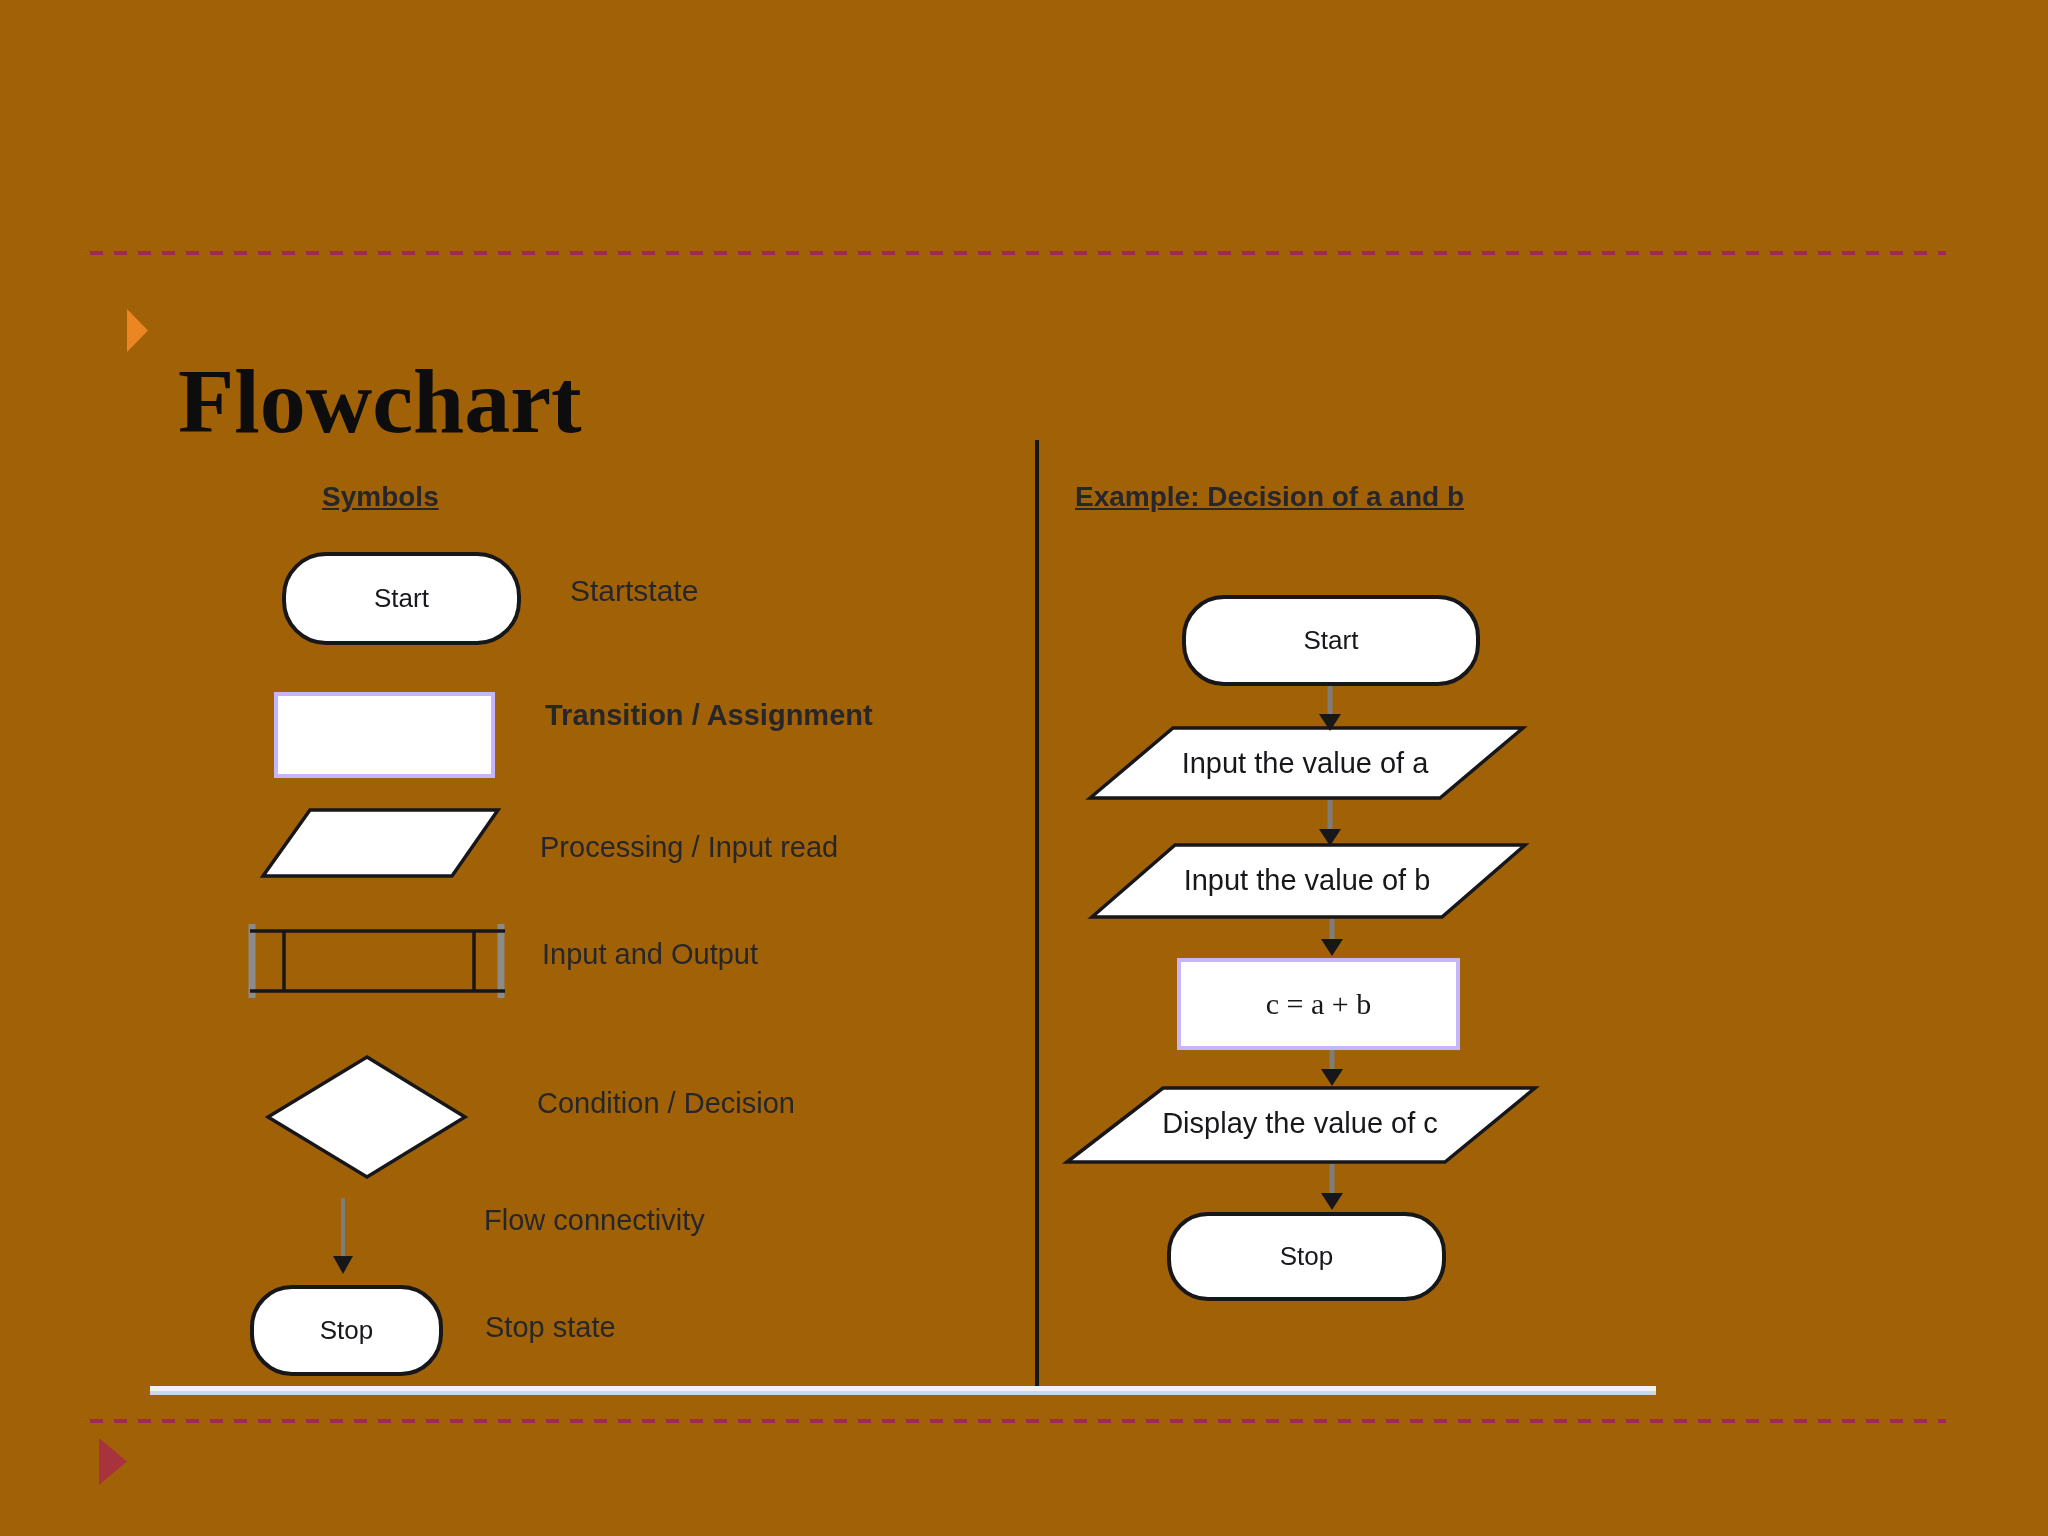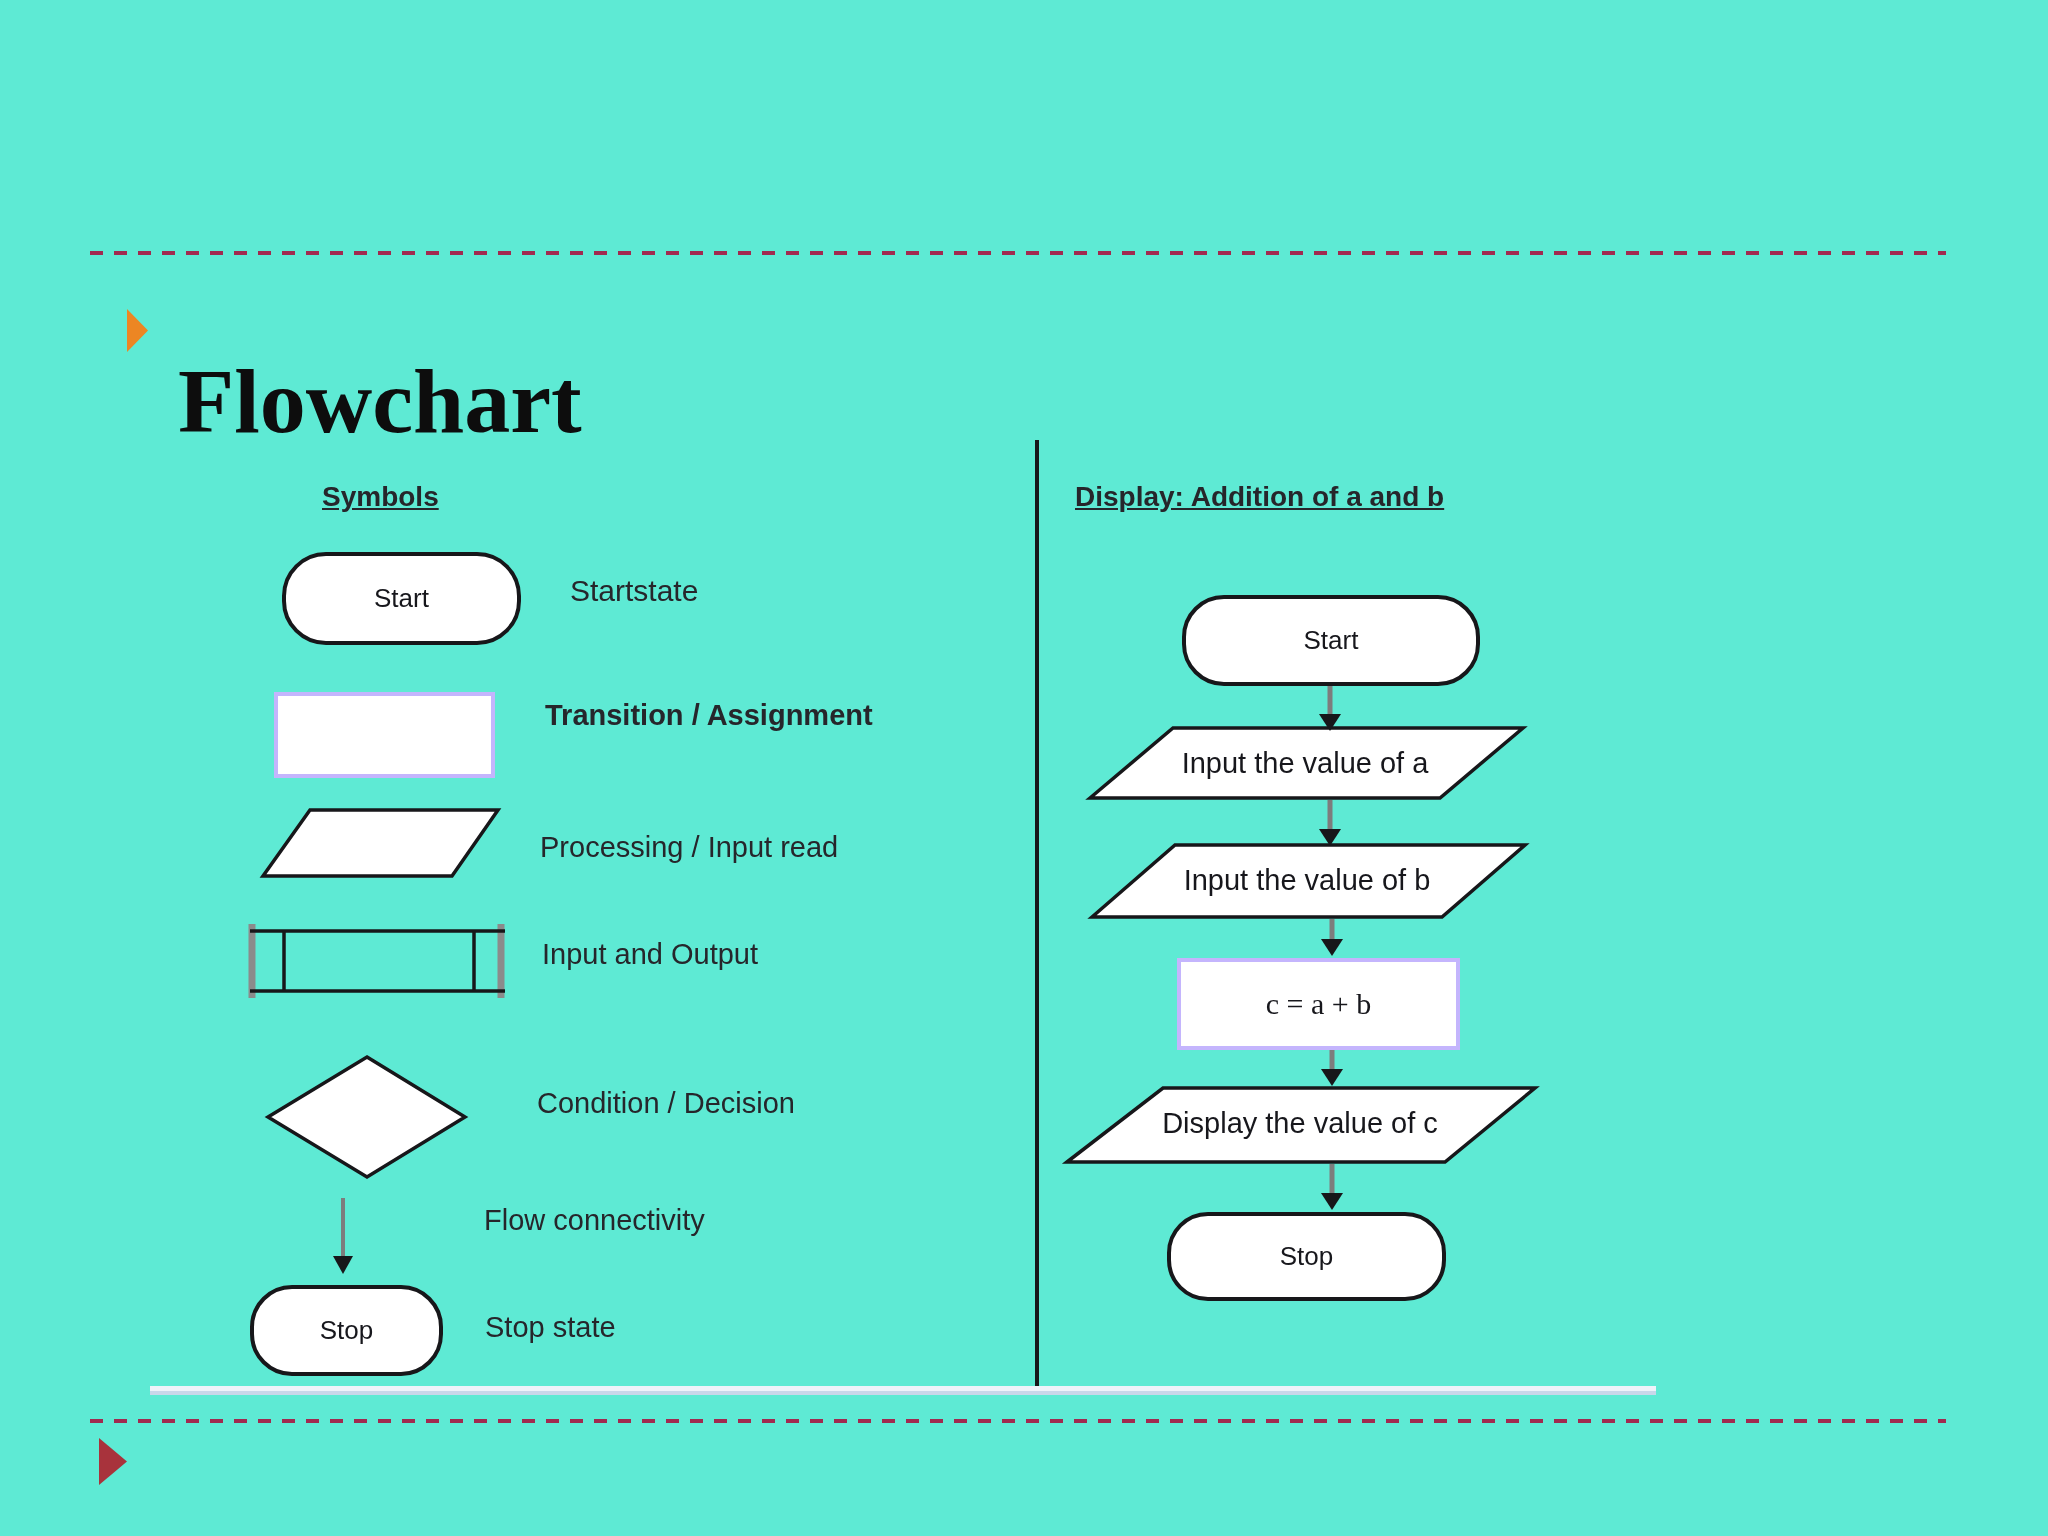--- a/index.html
+++ b/index.html
@@ -1,17 +1,17 @@
 <!DOCTYPE html>
 <html><head>
 <meta charset="utf-8">
 <style>
   html,body{margin:0;padding:0;background:#ffffff;}
   #slide{
-    position:relative;width:2048px;height:1536px;background:#5eead4;overflow:hidden;
+    position:relative;width:2048px;height:1536px;background:#a16207;overflow:hidden;
     font-family:"Liberation Sans",sans-serif;color:#232329;
   }
   .dashline{
     position:absolute;left:90px;width:1856px;height:4px;
     background:repeating-linear-gradient(90deg,#a12a50 0 13px,transparent 13px 24px);
   }
   #top-dash{top:251px;}
   #bottom-dash{top:1419px;}
   #title-bullet{
     position:absolute;left:127px;top:309px;width:21px;height:43px;background:#ec8623;
@@ -121,21 +121,21 @@
   <div class="stadium" style="left:250px;top:1285px;width:185px;height:83px;border-radius:42px;">Stop</div>
 
   <div class="label" style="left:570px;top:574px;font-size:30px;">Startstate</div>
   <div class="label" style="left:545px;top:699px;font-weight:bold;">Transition / Assignment</div>
   <div class="label" style="left:540px;top:831px;">Processing / Input read</div>
   <div class="label" style="left:542px;top:938px;">Input and Output</div>
   <div class="label" style="left:537px;top:1087px;">Condition / Decision</div>
   <div class="label" style="left:484px;top:1204px;">Flow connectivity</div>
   <div class="label" style="left:485px;top:1311px;">Stop state</div>
 
-  <div id="example-heading" class="heading">Display: Addition of a and b</div>
+  <div id="example-heading" class="heading">Example: Decision of a and b</div>
 
   <div class="stadium" style="left:1182px;top:595px;width:290px;height:83px;border-radius:42px;">Start</div>
 
   <div class="para-label" style="left:1115px;top:747px;width:380px;">Input the value of a</div>
   <div class="para-label" style="left:1117px;top:864px;width:380px;">Input the value of b</div>
 
   <div class="rectshape" style="left:1177px;top:958px;width:275px;height:84px;">c = a + b</div>
 
   <div class="para-label" style="left:1100px;top:1107px;width:400px;">Display the value of c</div>
 

